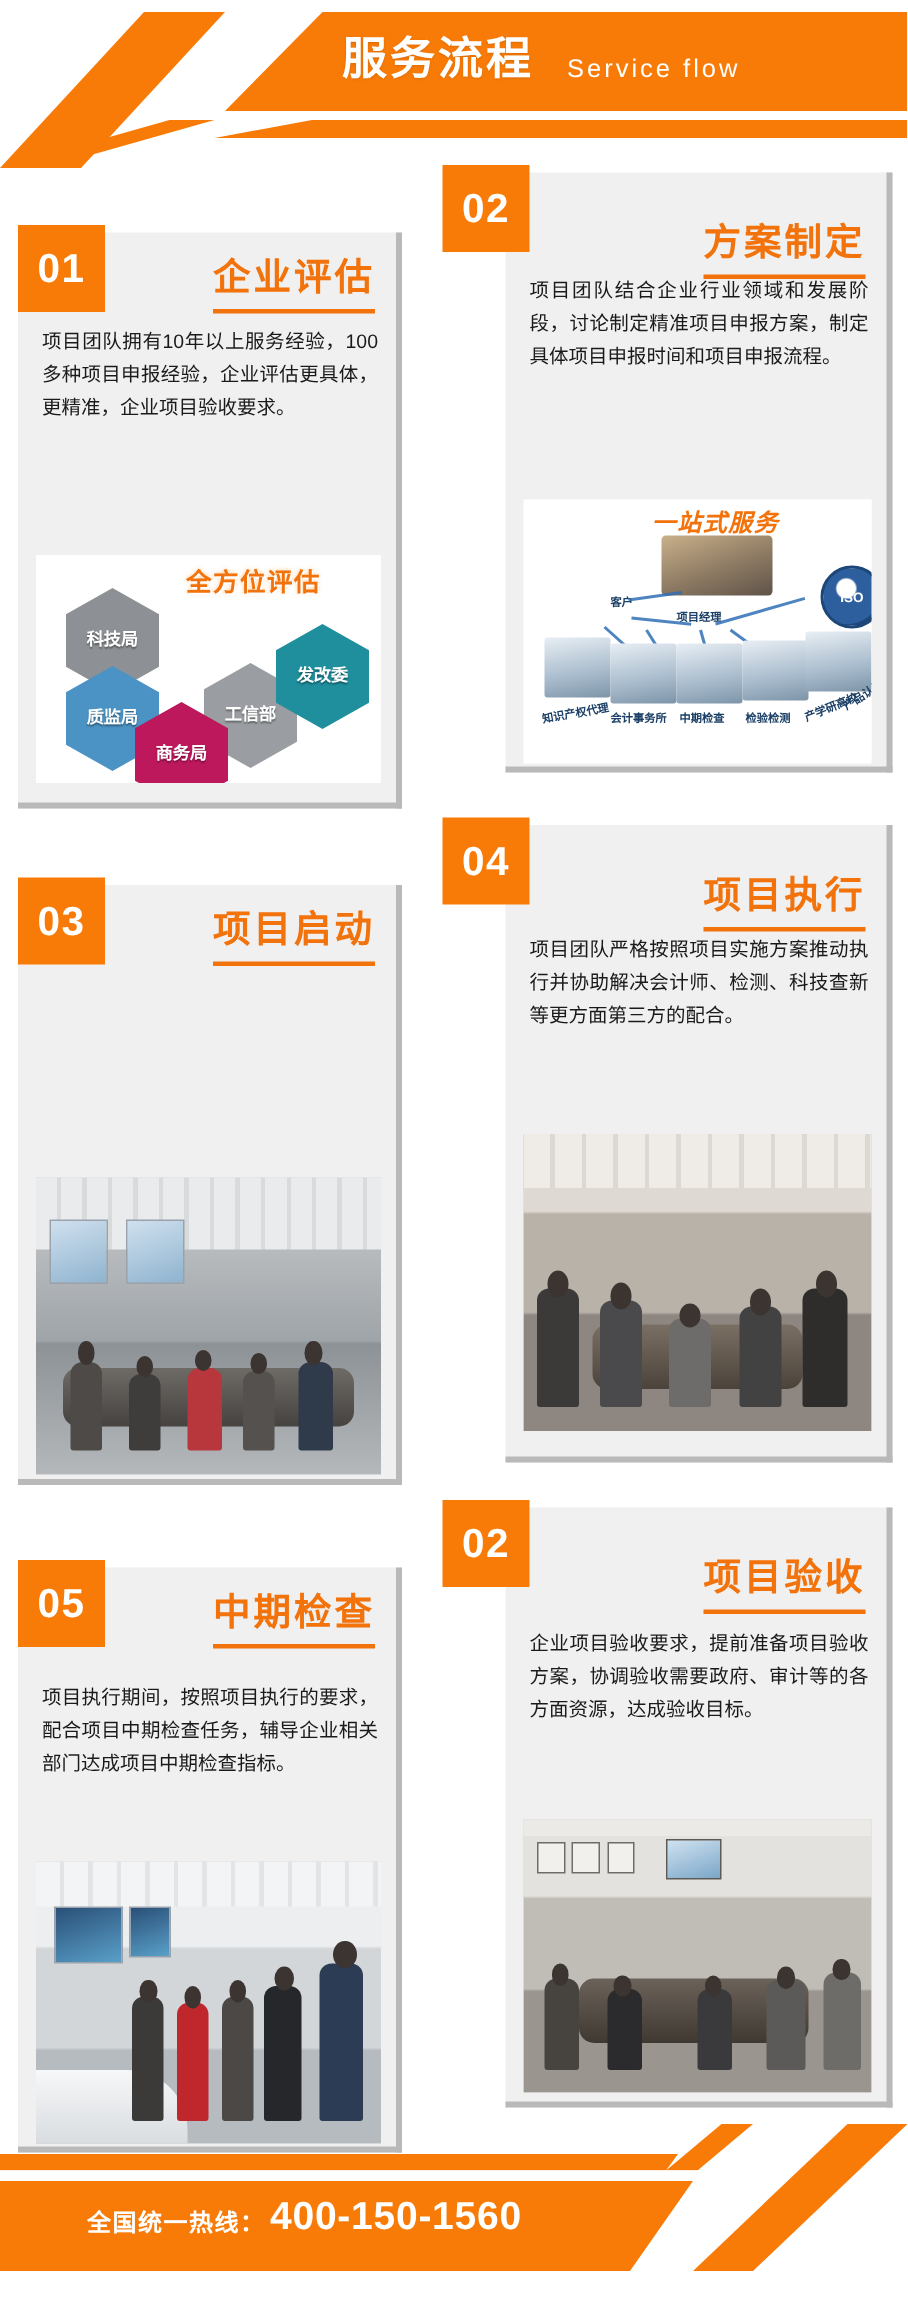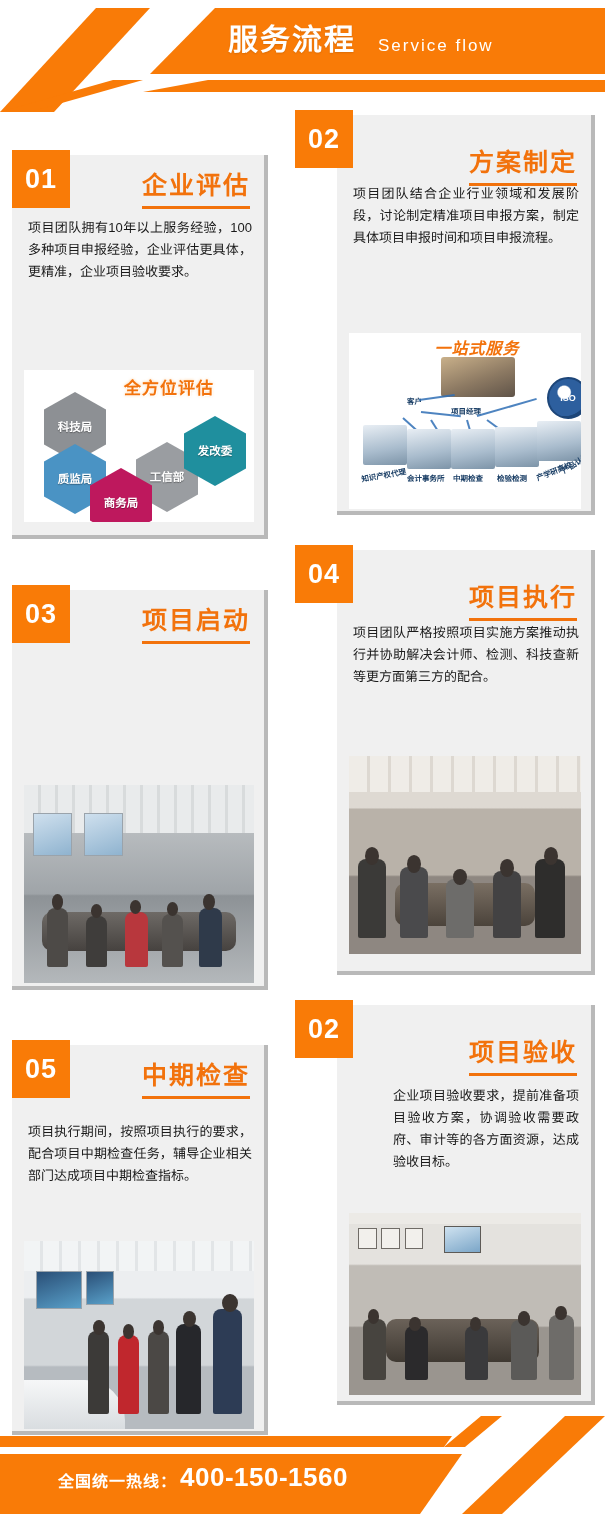--- a/index.html
+++ b/index.html
@@ -341,21 +341,21 @@
       <div class="ph-person" style="left:66%; width:11%; height:48%; background:#26272b;"></div>
       <div class="ph-head" style="left:69%; bottom:54%; width:6%; height:9%;"></div>
       <div class="ph-person" style="left:82%; width:13%; height:56%; background:#2d3c55;"></div>
       <div class="ph-head" style="left:86%; bottom:62%; width:7%; height:10%;"></div>
     </div>
   </div>
   <div class="badge on-left b5">05</div>
 
   <div class="card right c6">
     <div class="card-title ct-right">项目验收</div>
-    <div class="card-text" style="top:80px;margin-left:40px;">企业项目验收要求，提前准备项目验收方案，协调验收需要政府、审计等的各方面资源，达成验收目标。</div>
+    <div class="card-text" style="top:80px;">企业项目验收要求，提前准备项目验收方案，协调验收需要政府、审计等的各方面资源，达成验收目标。</div>
 
     <div class="figure photo" style="top:208px; height:182px;">
       <div class="ph-room" style="background:linear-gradient(180deg,#e4e2de 0 28%,#c0bcb6 29% 62%,#9a958f 63% 100%);"></div>
       <div class="ph-ceil" style="height:6%; background:#eceae6;"></div>
       <div class="ph-win" style="left:4%;  top:8%; width:8%;  height:12%; background:#f2f0ec; border:1px solid #6f6b66;"></div>
       <div class="ph-win" style="left:14%; top:8%; width:8%;  height:12%; background:#f2f0ec; border:1px solid #6f6b66;"></div>
       <div class="ph-win" style="left:24%; top:8%; width:8%;  height:12%; background:#f2f0ec; border:1px solid #6f6b66;"></div>
       <div class="ph-win" style="left:41%; top:7%; width:16%; height:15%; background:linear-gradient(160deg,#cfe2f0,#7ba6c8); border:1px solid #5d5a56;"></div>
       <div class="ph-table" style="left:16%; width:66%; height:24%; bottom:18%; background:linear-gradient(180deg,#6b6259,#3f3932);"></div>
       <div class="ph-person" style="left:6%;  width:10%; height:34%; background:#47443f;"></div>

